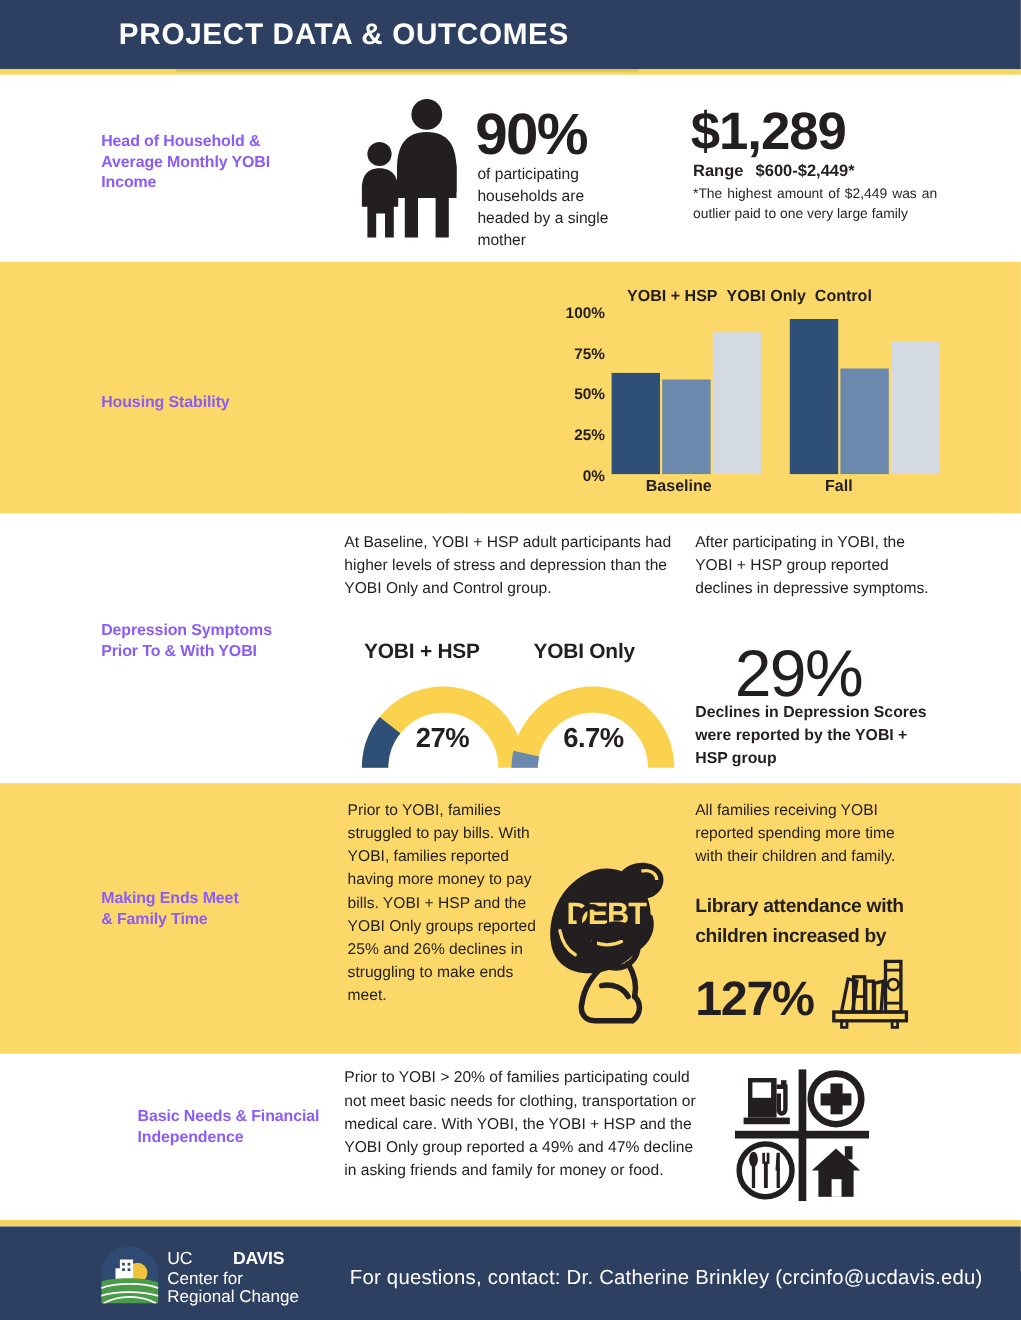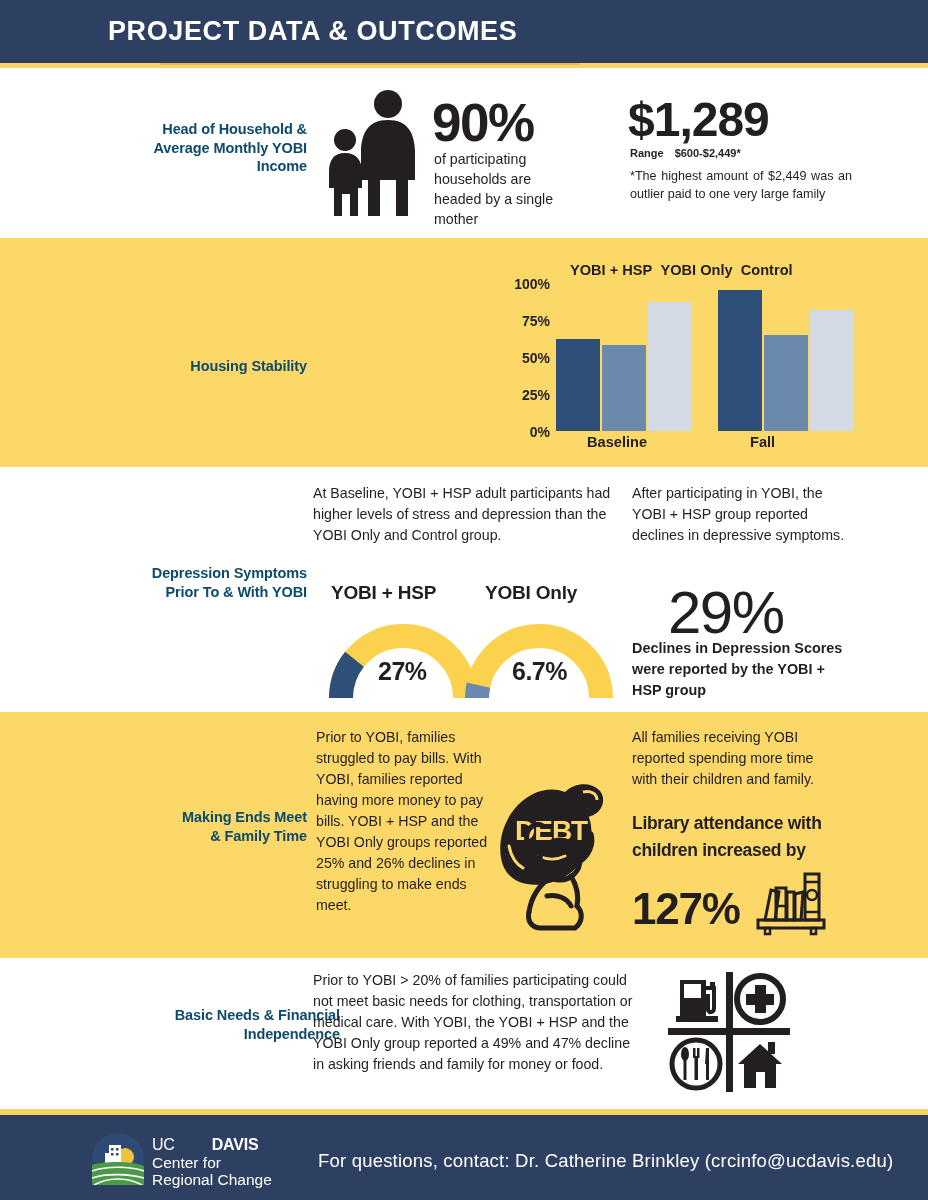--- a/index.html
+++ b/index.html
@@ -56,35 +56,35 @@
   .ucd-logo{position:absolute;left:92px;top:1133px;width:52px;height:52px;}
   .ucd-wordmark{position:absolute;left:152px;top:1136px;line-height:17.5px;}
   .ucd-line1{font-size:16px;color:#ffffff;letter-spacing:-0.2px;}
   .ucd-line1 b{font-weight:bold;margin-left:37px;}
   .ucd-line2{font-size:15.5px;color:#ffffff;font-weight:normal;}
 
   
   .sec-label{
     position:absolute;left:92px;width:215px;
     font-size:14.5px;font-weight:bold;line-height:18.5px;
-    color:#0c4a6e;letter-spacing:-0.1px;text-align:right;
+    color:#8b5cf6;letter-spacing:-0.1px;
   }
 
   
   .para{
     position:absolute;
     font-size:14.2px;line-height:21px;color:#231f20;
   }
 
   
   .fam-icon{position:absolute;left:318px;top:88px;width:110px;height:130px;}
   .big90{position:absolute;left:432px;top:92px;font-size:53px;font-weight:bold;letter-spacing:-1.5px;}
   .sub90{position:absolute;left:434px;top:149px;width:140px;font-size:14.2px;line-height:20px;}
   .big1289{position:absolute;left:628px;top:92px;font-size:48px;font-weight:bold;letter-spacing:-1px;}
-  .range{position:absolute;left:630px;top:147px;font-size:11px;font-weight:bold;}
+  .range{position:absolute;left:630px;top:147px;font-size:15px;font-weight:bold;}
   .range .sp{display:inline-block;width:11px;}
   .footnote{position:absolute;left:630px;top:168px;width:222px;font-size:12.6px;line-height:17.5px;text-align:justify;}
   .chart-legend{position:absolute;left:570px;top:262px;font-size:14.6px;font-weight:bold;white-space:nowrap;}
   .chart-legend span{display:inline-block;}
   .axis-labels{position:absolute;left:498px;top:276px;width:52px;text-align:right;}
   .axis-lab{position:absolute;right:0;font-size:14px;font-weight:bold;color:#231f20;}
   .plot{position:absolute;left:556px;top:283px;width:290px;height:148px;}
   .bar{position:absolute;bottom:0;}
   .cat-lab{position:absolute;font-size:14.6px;font-weight:bold;color:#231f20;}
 

